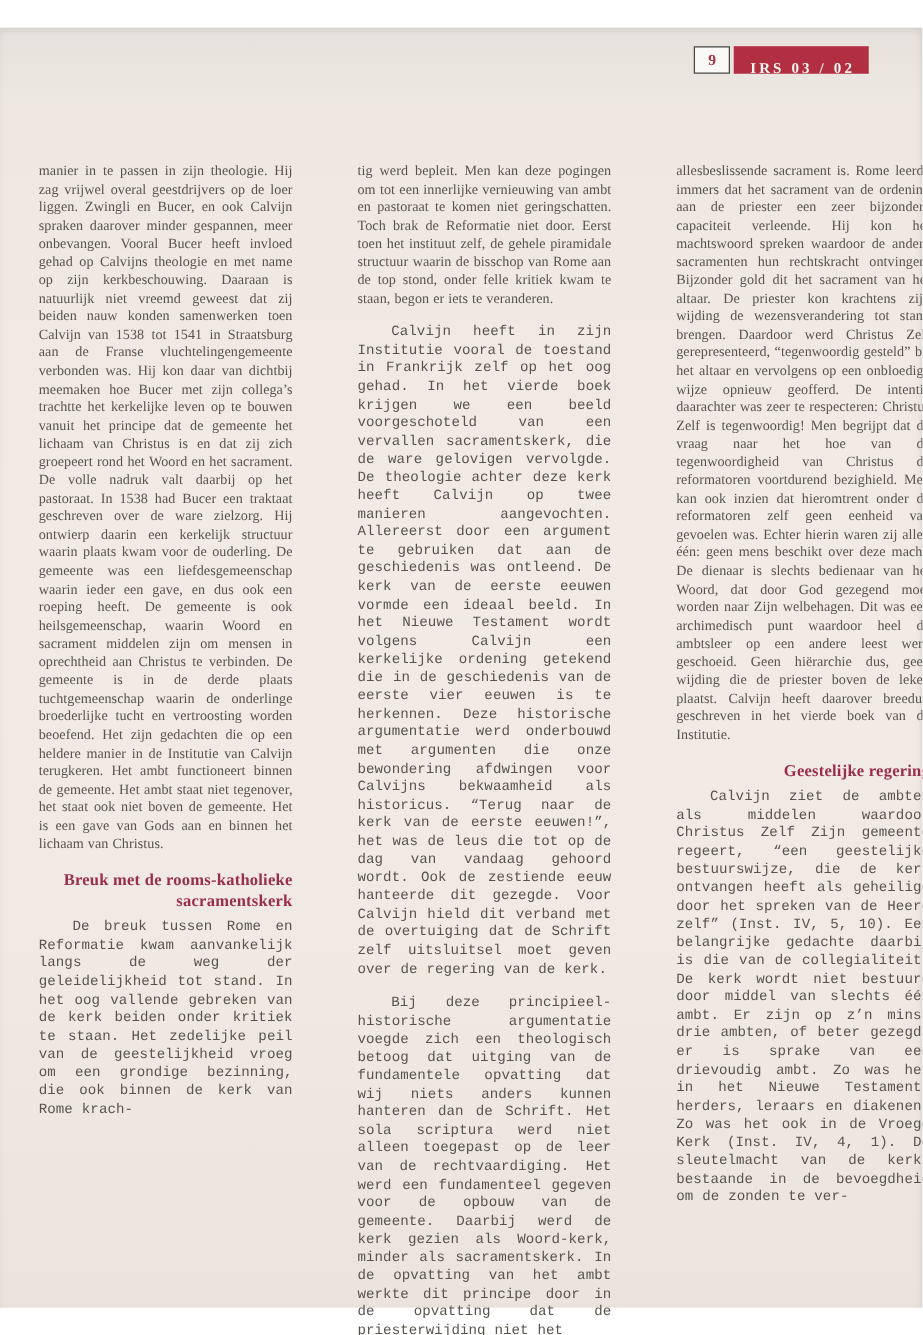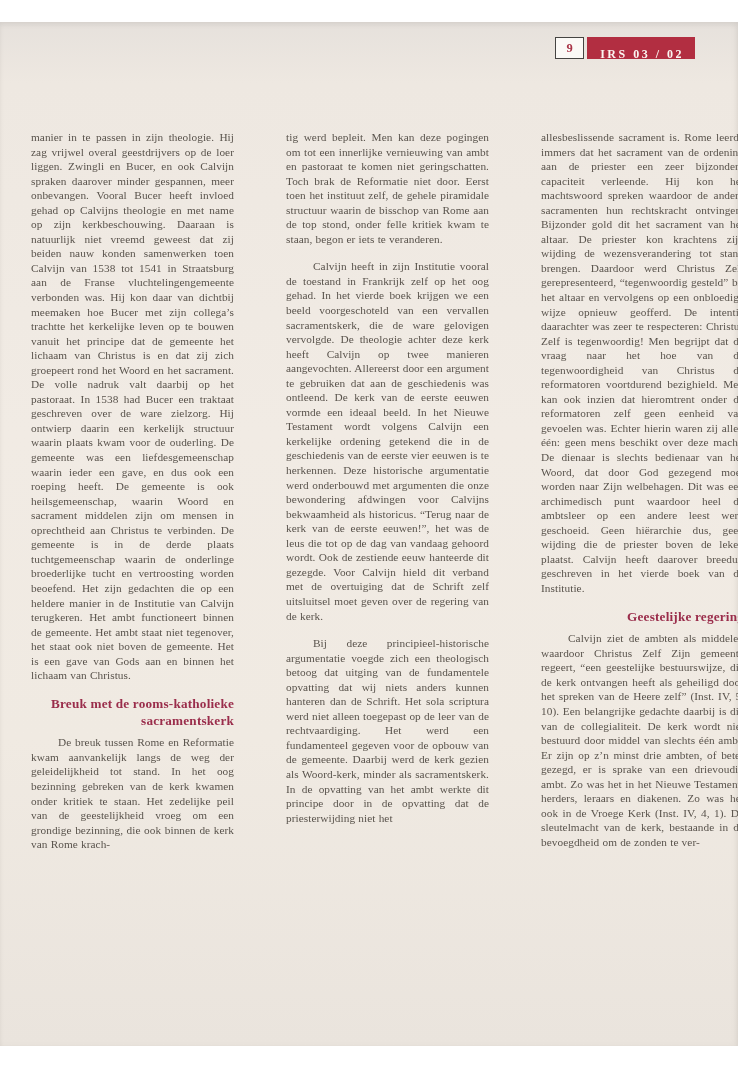--- a/index.html
+++ b/index.html
@@ -74,20 +74,21 @@
     margin: 0 0 13px 0;
     font-size: 11.3px;
     line-height: 14.55px;
     text-align: justify;
     color: #59534c;
     letter-spacing: 0.05px;
     word-spacing: 0.3px;
   }
   .col p.indent {
     text-indent: 27px;
+    font-family: Liberation Mono, monospace;
   }
   .col-heading {
     margin: 12px 0 6px 0;
     font-size: 13.2px;
     line-height: 16.8px;
     font-weight: bold;
     color: #9a2d4b;
     letter-spacing: 0.2px;
     text-align: right;
   }
@@ -101,21 +102,21 @@
     <div class="issue-badge">
       <div class="page-num">9</div>
       <div class="issue-box">IRS 03 / 02</div>
     </div>
 
     <div class="columns">
 
       <div class="col">
         <p>manier in te passen in zijn theologie. Hij zag vrijwel overal geestdrijvers op de loer liggen. Zwingli en Bucer, en ook Calvijn spraken daarover minder gespannen, meer onbevangen. Vooral Bucer heeft invloed gehad op Calvijns theologie en met name op zijn kerkbeschouwing. Daaraan is natuurlijk niet vreemd geweest dat zij beiden nauw konden samenwerken toen Calvijn van 1538 tot 1541 in Straatsburg aan de Franse vluchtelingengemeente verbonden was. Hij kon daar van dichtbij meemaken hoe Bucer met zijn collega’s trachtte het kerkelijke leven op te bouwen vanuit het principe dat de gemeente het lichaam van Christus is en dat zij zich groepeert rond het Woord en het sacrament. De volle nadruk valt daarbij op het pastoraat. In 1538 had Bucer een traktaat geschreven over de ware zielzorg. Hij ontwierp daarin een kerkelijk structuur waarin plaats kwam voor de ouderling. De gemeente was een liefdesgemeenschap waarin ieder een gave, en dus ook een roeping heeft. De gemeente is ook heilsgemeenschap, waarin Woord en sacrament middelen zijn om mensen in oprechtheid aan Christus te verbinden. De gemeente is in de derde plaats tuchtgemeenschap waarin de onderlinge broederlijke tucht en vertroosting worden beoefend. Het zijn gedachten die op een heldere manier in de Institutie van Calvijn terugkeren. Het ambt functioneert binnen de gemeente. Het ambt staat niet tegenover, het staat ook niet boven de gemeente. Het is een gave van Gods aan en binnen het lichaam van Christus.</p>
         <div class="col-heading">Breuk met de rooms-katholieke sacramentskerk</div>
-        <p class="indent">De breuk tussen Rome en Reformatie kwam aanvankelijk langs de weg der geleidelijkheid tot stand. In het oog bezinning gebreken van de kerk kwamen onder kritiek te staan. Het zedelijke peil van de geestelijkheid vroeg om een grondige bezinning, die ook binnen de kerk van Rome krach-</p>
+        <p class="indent">De breuk tussen Rome en Reformatie kwam aanvankelijk langs de weg der geleidelijkheid tot stand. In het oog vallende gebreken van de kerk beiden onder kritiek te staan. Het zedelijke peil van de geestelijkheid vroeg om een grondige bezinning, die ook binnen de kerk van Rome krach-</p>
       </div>
 
       <div class="col">
         <p>tig werd bepleit. Men kan deze pogingen om tot een innerlijke vernieuwing van ambt en pastoraat te komen niet geringschatten. Toch brak de Reformatie niet door. Eerst toen het instituut zelf, de gehele piramidale structuur waarin de bisschop van Rome aan de top stond, onder felle kritiek kwam te staan, begon er iets te veranderen.</p>
         <p class="indent">Calvijn heeft in zijn Institutie vooral de toestand in Frankrijk zelf op het oog gehad. In het vierde boek krijgen we een beeld voorgeschoteld van een vervallen sacramentskerk, die de ware gelovigen vervolgde. De theologie achter deze kerk heeft Calvijn op twee manieren aangevochten. Allereerst door een argument te gebruiken dat aan de geschiedenis was ontleend. De kerk van de eerste eeuwen vormde een ideaal beeld. In het Nieuwe Testament wordt volgens Calvijn een kerkelijke ordening getekend die in de geschiedenis van de eerste vier eeuwen is te herkennen. Deze historische argumentatie werd onderbouwd met argumenten die onze bewondering afdwingen voor Calvijns bekwaamheid als historicus. “Terug naar de kerk van de eerste eeuwen!”, het was de leus die tot op de dag van vandaag gehoord wordt. Ook de zestiende eeuw hanteerde dit gezegde. Voor Calvijn hield dit verband met de overtuiging dat de Schrift zelf uitsluitsel moet geven over de regering van de kerk.</p>
         <p class="indent">Bij deze principieel-historische argumentatie voegde zich een theologisch betoog dat uitging van de fundamentele opvatting dat wij niets anders kunnen hanteren dan de Schrift. Het sola scriptura werd niet alleen toegepast op de leer van de rechtvaardiging. Het werd een fundamenteel gegeven voor de opbouw van de gemeente. Daarbij werd de kerk gezien als Woord-kerk, minder als sacramentskerk. In de opvatting van het ambt werkte dit principe door in de opvatting dat de priesterwijding niet het</p>
       </div>
 
       <div class="col">
         <p>allesbeslissende sacrament is. Rome leerde immers dat het sacrament van de ordening aan de priester een zeer bijzondere capaciteit verleende. Hij kon het machtswoord spreken waardoor de andere sacramenten hun rechtskracht ontvingen. Bijzonder gold dit het sacrament van het altaar. De priester kon krachtens zijn wijding de wezensverandering tot stand brengen. Daardoor werd Christus Zelf gerepresenteerd, “tegenwoordig gesteld” bij het altaar en vervolgens op een onbloedige wijze opnieuw geofferd. De intentie daarachter was zeer te respecteren: Christus Zelf is tegenwoordig! Men begrijpt dat de vraag naar het hoe van de tegenwoordigheid van Christus de reformatoren voortdurend bezighield. Men kan ook inzien dat hieromtrent onder de reformatoren zelf geen eenheid van gevoelen was. Echter hierin waren zij allen één: geen mens beschikt over deze macht. De dienaar is slechts bedienaar van het Woord, dat door God gezegend moet worden naar Zijn welbehagen. Dit was een archimedisch punt waardoor heel de ambtsleer op een andere leest werd geschoeid. Geen hiërarchie dus, geen wijding die de priester boven de leken plaatst. Calvijn heeft daarover breeduit geschreven in het vierde boek van de Institutie.</p>

